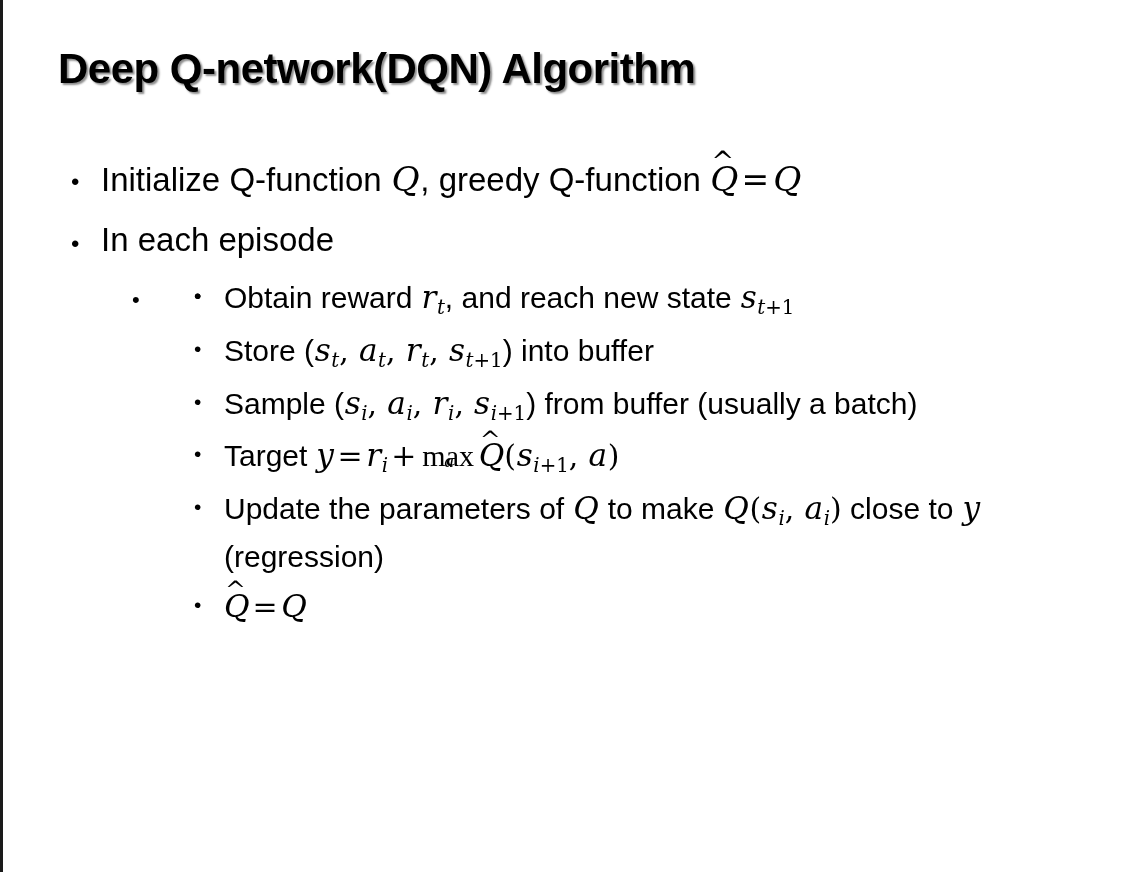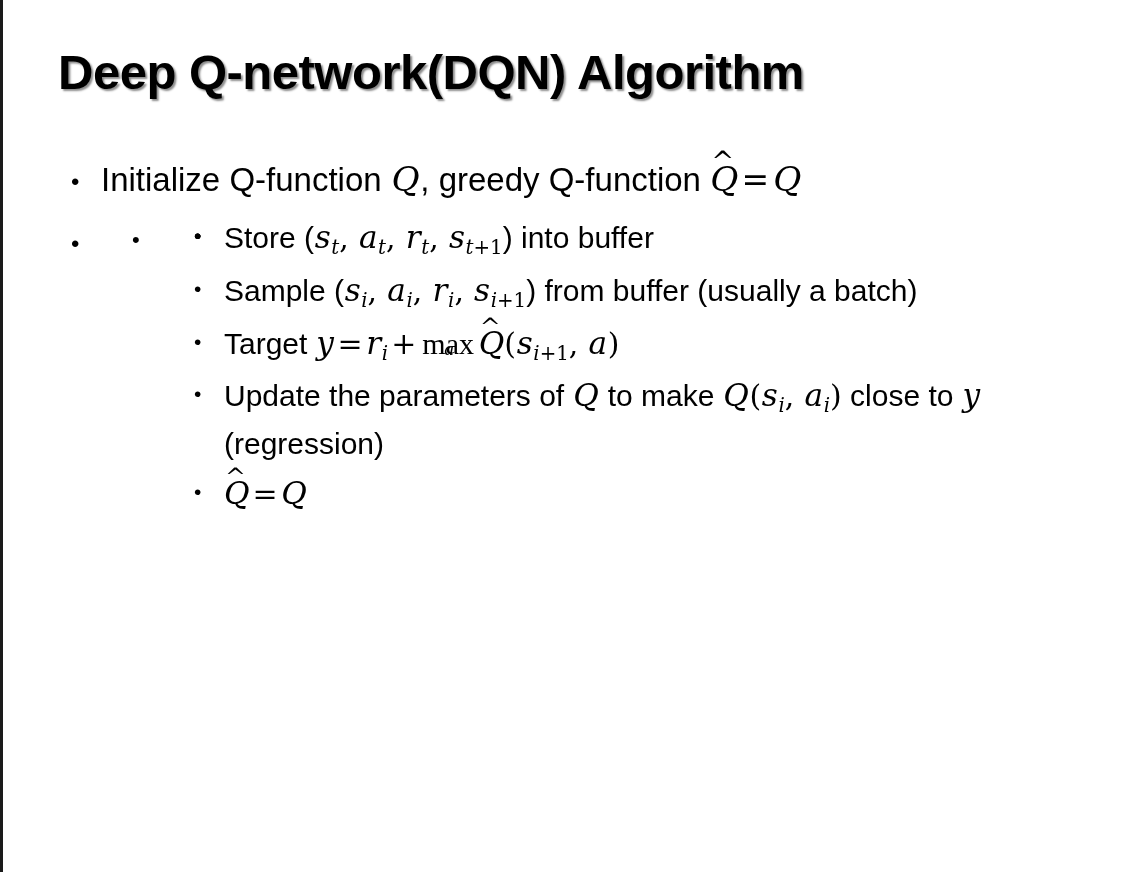--- a/index.html
+++ b/index.html
@@ -22,21 +22,21 @@
     background: #ffffff;
     box-sizing: border-box;
     border-left: 3px solid #1a1a1a;
   }
 
   
   .slide-title {
     position: absolute;
     left: 55px;
     top: 47px;
-    font-size: 49px;
+    font-size: 42px;
     font-weight: 700;
     letter-spacing: -0.5px;
     line-height: 1.05;
     white-space: nowrap;
     text-shadow: 2px 2px 2px rgba(0,0,0,0.45);
   }
 
   
   .body-list {
     position: absolute;
@@ -175,32 +175,34 @@
 
   <div class="body-list">
 
     <div class="bullet-row lvl1">
       <span class="dot">•</span>
       <span class="btext"><span>Initialize Q-function </span><span class="mv">Q</span><span>, greedy Q-function </span><span class="qhat"><span class="hat">^</span><span>Q</span></span><span class="mop">=</span><span class="mv">Q</span></span>
     </div>
 
     <div class="bullet-row lvl1">
       <span class="dot">•</span>
+      <span class="btext">In each episode</span>
     </div>
 
     <div class="bullet-row lvl2">
       <span class="dot">•</span>
     </div>
 
     <div class="bullet-row lvl3">
       <span class="dot">•</span>
     </div>
 
     <div class="bullet-row lvl3">
       <span class="dot">•</span>
+      <span class="btext"><span>Obtain reward </span><span class="mv">r</span><span class="msub">t</span><span>, and reach new state </span><span class="mv">s</span><span class="msub"><span>t</span><span class="up">+1</span></span></span>
     </div>
 
     <div class="bullet-row lvl3">
       <span class="dot">•</span>
       <span class="btext"><span>Store (</span><span class="mv">s</span><span class="msub">t</span><span class="mpunc">, </span><span class="mv">a</span><span class="msub">t</span><span class="mpunc">, </span><span class="mv">r</span><span class="msub">t</span><span class="mpunc">, </span><span class="mv">s</span><span class="msub"><span>t</span><span class="up">+1</span></span><span>) into buffer</span></span>
     </div>
 
     <div class="bullet-row lvl3">
       <span class="dot">•</span>
       <span class="btext"><span>Sample (</span><span class="mv">s</span><span class="msub">i</span><span class="mpunc">, </span><span class="mv">a</span><span class="msub">i</span><span class="mpunc">, </span><span class="mv">r</span><span class="msub">i</span><span class="mpunc">, </span><span class="mv">s</span><span class="msub"><span>i</span><span class="up">+1</span></span><span>) from buffer (usually a batch)</span></span>

